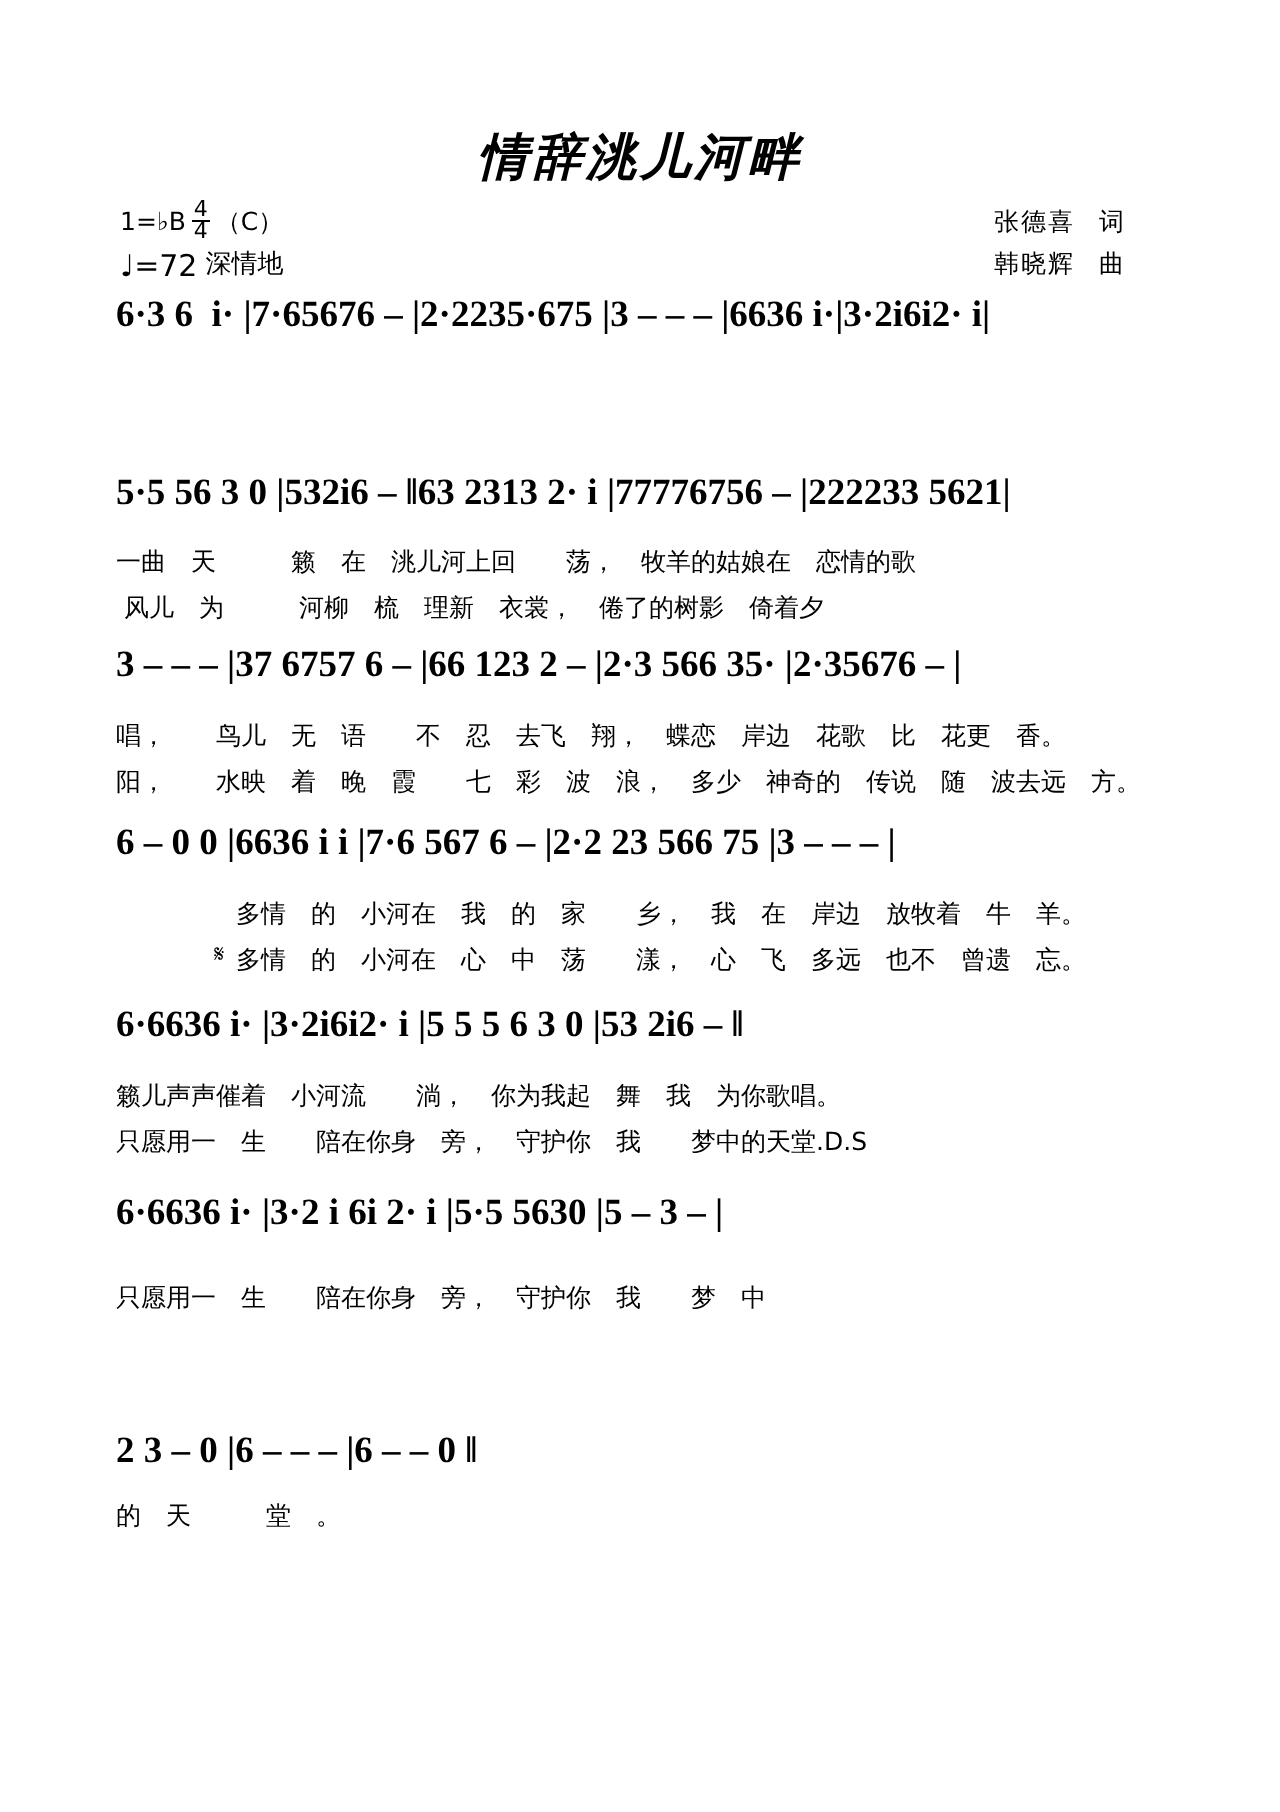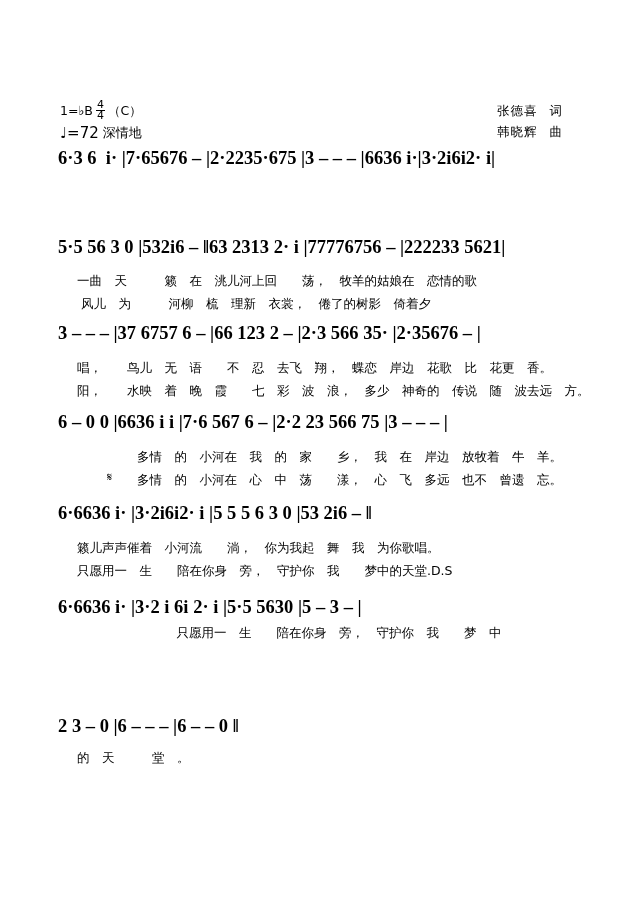--- a/index.html
+++ b/index.html
@@ -108,28 +108,28 @@
     font-weight: 600;
   }
   .lyricline {
     position: absolute;
     left: 58px;
     width: 524px;
     font-size: 12.5px;
     white-space: pre;
     font-family: "DejaVu Sans", sans-serif;
     letter-spacing: 0px;
-    margin-left: 19px;
   }
 </style>
 </head>
 <body>
 
 <div class="sheet">
 
+  <div class="title">情辞洮儿河畔</div>
 
   <div class="credits">
     <div>
       <span class="name">张德喜</span>
       <span class="role">词</span>
     </div>
     <div>
       <span class="name">韩晓辉</span>
       <span class="role">曲</span>
     </div>
@@ -176,21 +176,21 @@
   </div>
 
   <div class="staff" style="top:503px;">
     <div class="notes" style="top:0;">6·6636 i· |3·2i6i2· i |5 5 5 6 3 0 |53 2i6 – ‖</div>
     <div class="lyricline" style="top:37px;">籁儿声声催着　小河流　　淌，　你为我起　舞　我　为你歌唱。</div>
     <div class="lyricline" style="top:60px;">只愿用一　生　　陪在你身　旁，　守护你　我　　梦中的天堂.D.S</div>
   </div>
 
   <div class="staff" style="top:597px;">
     <div class="notes" style="top:0;">6·6636 i· |3·2 i 6i 2· i |5·5 5630 |5 – 3 – |</div>
-    <div class="lyricline" style="top:28px;text-align:center;">只愿用一　生　　陪在你身　旁，　守护你　我　　梦　中</div>
+    <div class="lyricline" style="top:44px;">只愿用一　生　　陪在你身　旁，　守护你　我　　梦　中</div>
   </div>
 
   <div class="staff" style="top:692px;">
     <div class="notes" style="top:0;margin-top:24px;">2 3 – 0 |6 – – – |6 – – 0 ‖</div>
     <div class="lyricline" style="top:58px;">的　天　　　堂　。</div>
   </div>
 
 </div>
 
 </body></html>

